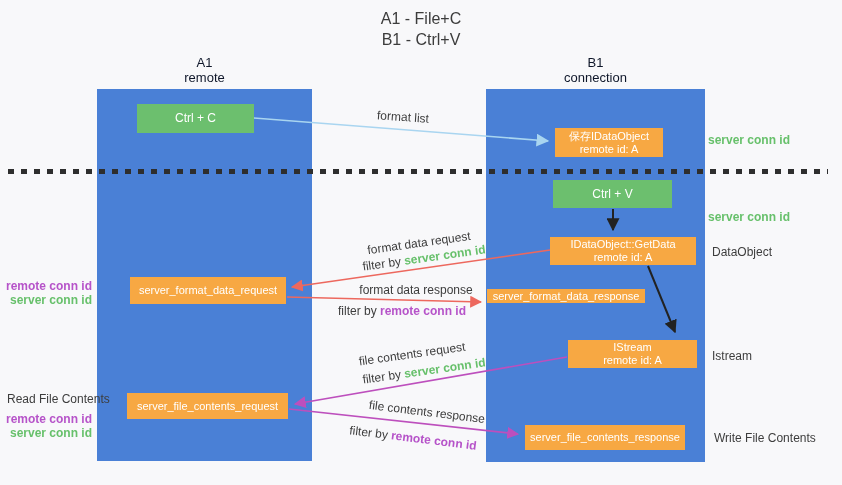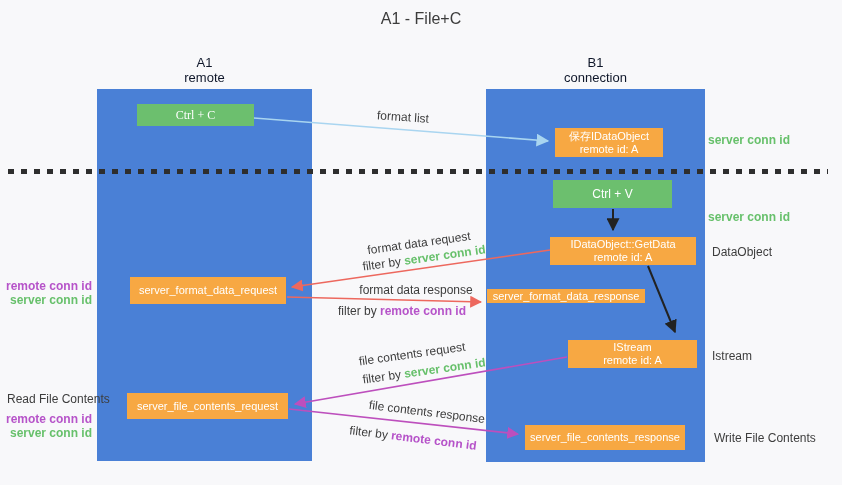--- a/index.html
+++ b/index.html
@@ -40,20 +40,21 @@
   .purple-text{color:#b653c9;font-weight:bold;}
   .dark-text{color:#3d3d3d;}
   .right-align{text-align:right;}
   svg.arrows{position:absolute;left:0;top:0;pointer-events:none;}
 </style>
 </head>
 <body>
 
 <div class="abs title">
   <div>A1 - File+C</div>
+  <div>B1 - Ctrl+V</div>
 </div>
 
 <div class="abs lane-header" style="left:97px;top:55px;width:215px;">
   <div>A1</div>
   <div>remote</div>
 </div>
 <div class="abs lane-header" style="left:486px;top:55px;width:219px;">
   <div>B1</div>
   <div>connection</div>
 </div>
@@ -80,21 +81,21 @@
   </defs>
   <line x1="254" y1="118" x2="548" y2="141" stroke="#a9d5f0" stroke-width="1.6" marker-end="url(#mblue)"></line>
   <line x1="613" y1="209" x2="613" y2="230" stroke="#222" stroke-width="2" marker-end="url(#mblack)"></line>
   <line x1="648" y1="266" x2="675" y2="332" stroke="#222" stroke-width="2" marker-end="url(#mblack)"></line>
   <line x1="550" y1="250" x2="292" y2="287" stroke="#ed685e" stroke-width="1.6" marker-end="url(#mred)"></line>
   <line x1="287" y1="297" x2="481" y2="302" stroke="#ed685e" stroke-width="1.6" marker-end="url(#mred)"></line>
   <line x1="567" y1="357" x2="295" y2="404" stroke="#bd4fbd" stroke-width="1.6" marker-end="url(#mpink)"></line>
   <line x1="289" y1="409" x2="518" y2="434" stroke="#bd4fbd" stroke-width="1.6" marker-end="url(#mpink)"></line>
 </svg>
 
-<div class="abs node green" style="left:137px;top:104px;width:117px;height:22px;font-family:Liberation Serif, serif;">
+<div class="abs node green" style="left:137px;top:104px;width:117px;height:29px;">
   <span>Ctrl + C</span>
 </div>
 <div class="abs node green" style="left:553px;top:180px;width:119px;height:28px;">
   <span>Ctrl + V</span>
 </div>
 <div class="abs node" style="left:555px;top:128px;width:108px;height:29px;">
   <span>保存IDataObject</span>
   <span>remote id: A</span>
 </div>
 <div class="abs node" style="left:550px;top:237px;width:146px;height:28px;">

